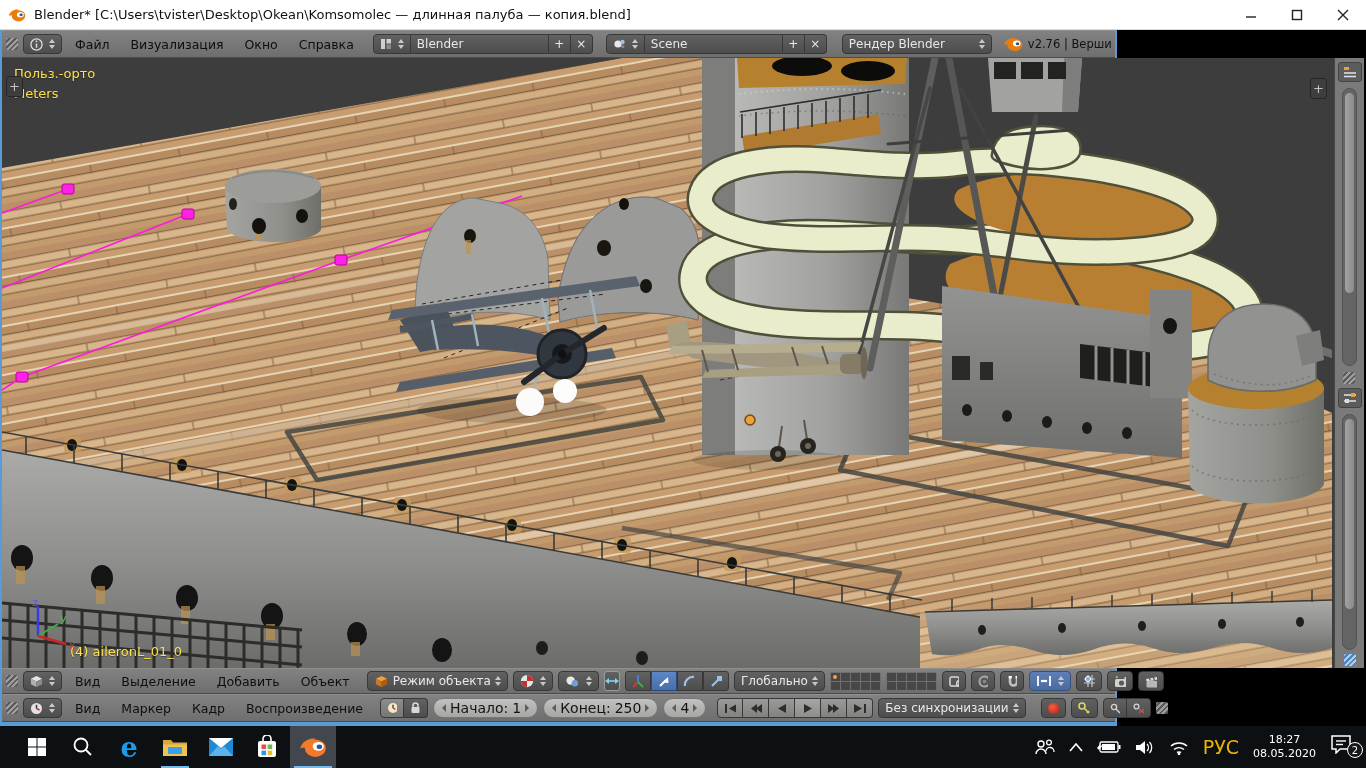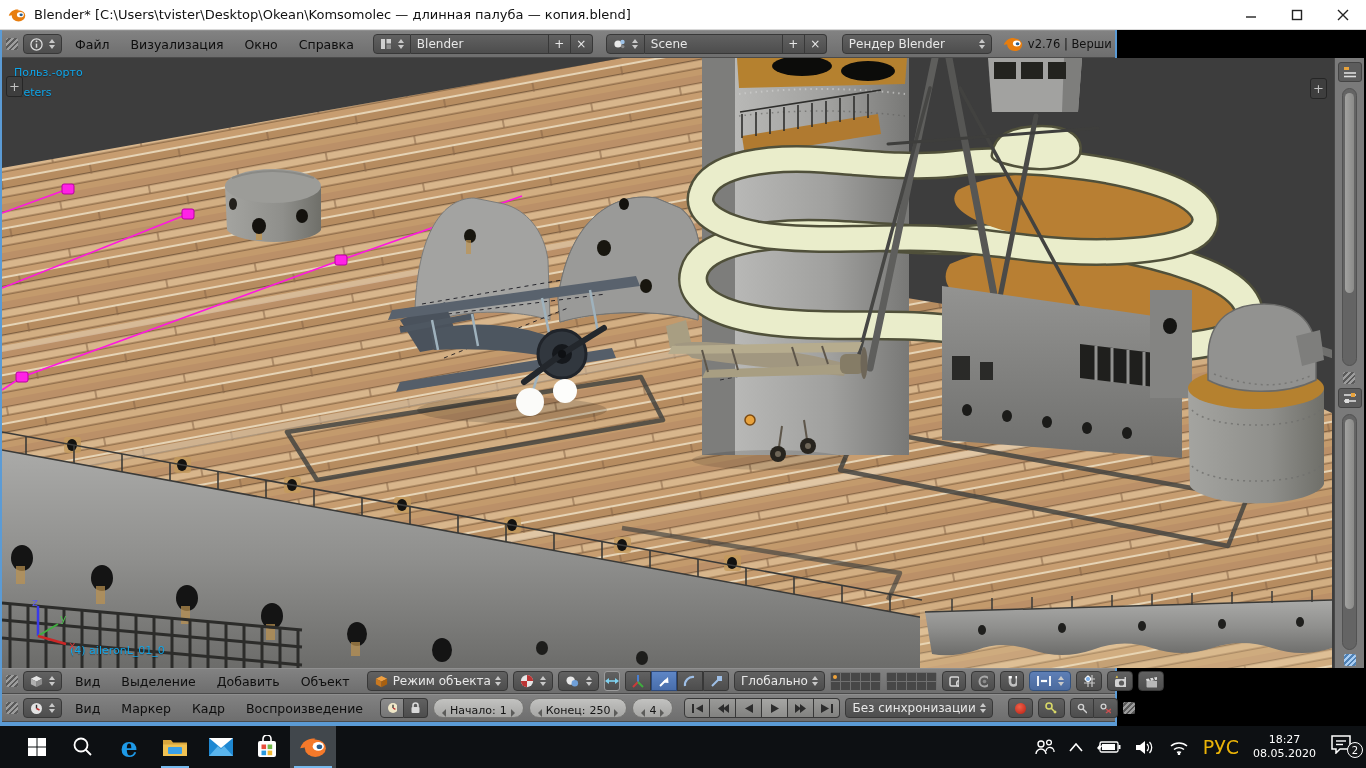--- a/index.html
+++ b/index.html
@@ -28,34 +28,34 @@
   .grp .dk:first-child{border-radius:4px 0 0 4px;border-left-width:1px}
   .grp .dk:last-child{border-radius:0 4px 4px 0}
   .spin{display:flex;flex-direction:column;align-items:center;gap:2px;margin-left:2px}
   .spin i{width:0;height:0;border-left:3px solid transparent;border-right:3px solid transparent}
   .spin .u{border-bottom:4px solid #c9c9c9}
   .spin .d{border-top:4px solid #c9c9c9}
   .hb{width:12px;height:12px;background:repeating-linear-gradient(135deg,#9d9d9d 0 2px,#5a5a5a 2px 4px);
     border-radius:2px;flex:none}
   .hbblue{background:repeating-linear-gradient(135deg,#a9cdf2 0 2px,#4f82b6 2px 4px)}
 
-  .pill{display:flex;align-items:flex-end;height:20px;background:linear-gradient(#c2c2c0,#a6a6a4);
-    border:1px solid #767674;border-radius:10px;color:#141414;font-size:11px;padding:0 8px;gap:4px}
+  .pill{display:flex;align-items:center;height:20px;background:linear-gradient(#c2c2c0,#a6a6a4);
+    border:1px solid #767674;border-radius:10px;color:#141414;font-size:14px;padding:0 8px;gap:4px}
   .pill .pl{white-space:nowrap}
   .pill .pv{margin-left:auto;white-space:nowrap}
   .pa{width:0;height:0;border-top:4px solid transparent;border-bottom:4px solid transparent;flex:none}
   .pa.l{border-right:4px solid #5c5c5a}
   .pa.r{border-left:4px solid #5c5c5a}
 
   
   #workspace{position:relative;width:1362px;height:610px;display:flex}
   #viewport3d{position:relative;width:1332px;height:610px;background:#3d3d3d;overflow:hidden}
   #rightcol{position:relative;width:30px;height:610px;background:#7a7a7a;border-left:1px solid #474747}
 
-  .vplabel{position:absolute;color:#0ea5e9;font-size:11px;text-shadow:0 1px 1px rgba(0,0,0,.4)}
+  .vplabel{position:absolute;color:#fde047;font-size:13px;text-shadow:0 1px 1px rgba(0,0,0,.4)}
   .ptab{position:absolute;width:17px;height:21px;background:#3e3e3e;border:1px solid #262626;
     border-radius:3px;color:#c2c2c2;font-size:13px;display:flex;align-items:center;justify-content:center}
 
   .sbtrack{position:absolute;left:7px;width:15px;background:#646464;border:1px solid #525252;border-radius:8px}
   .sbthumb{position:absolute;left:2px;width:9px;background:linear-gradient(90deg,#a2a2a0,#8b8b89);border-radius:6px}
 
   .layers{display:flex;gap:5px}
   .lgrid{display:grid;grid-template-columns:repeat(5,9px);grid-template-rows:repeat(2,8px);
     border:1px solid #6f6f6f;background:#6f6f6f;gap:1px;border-radius:2px}
   .lcell{background:#474747;position:relative}

